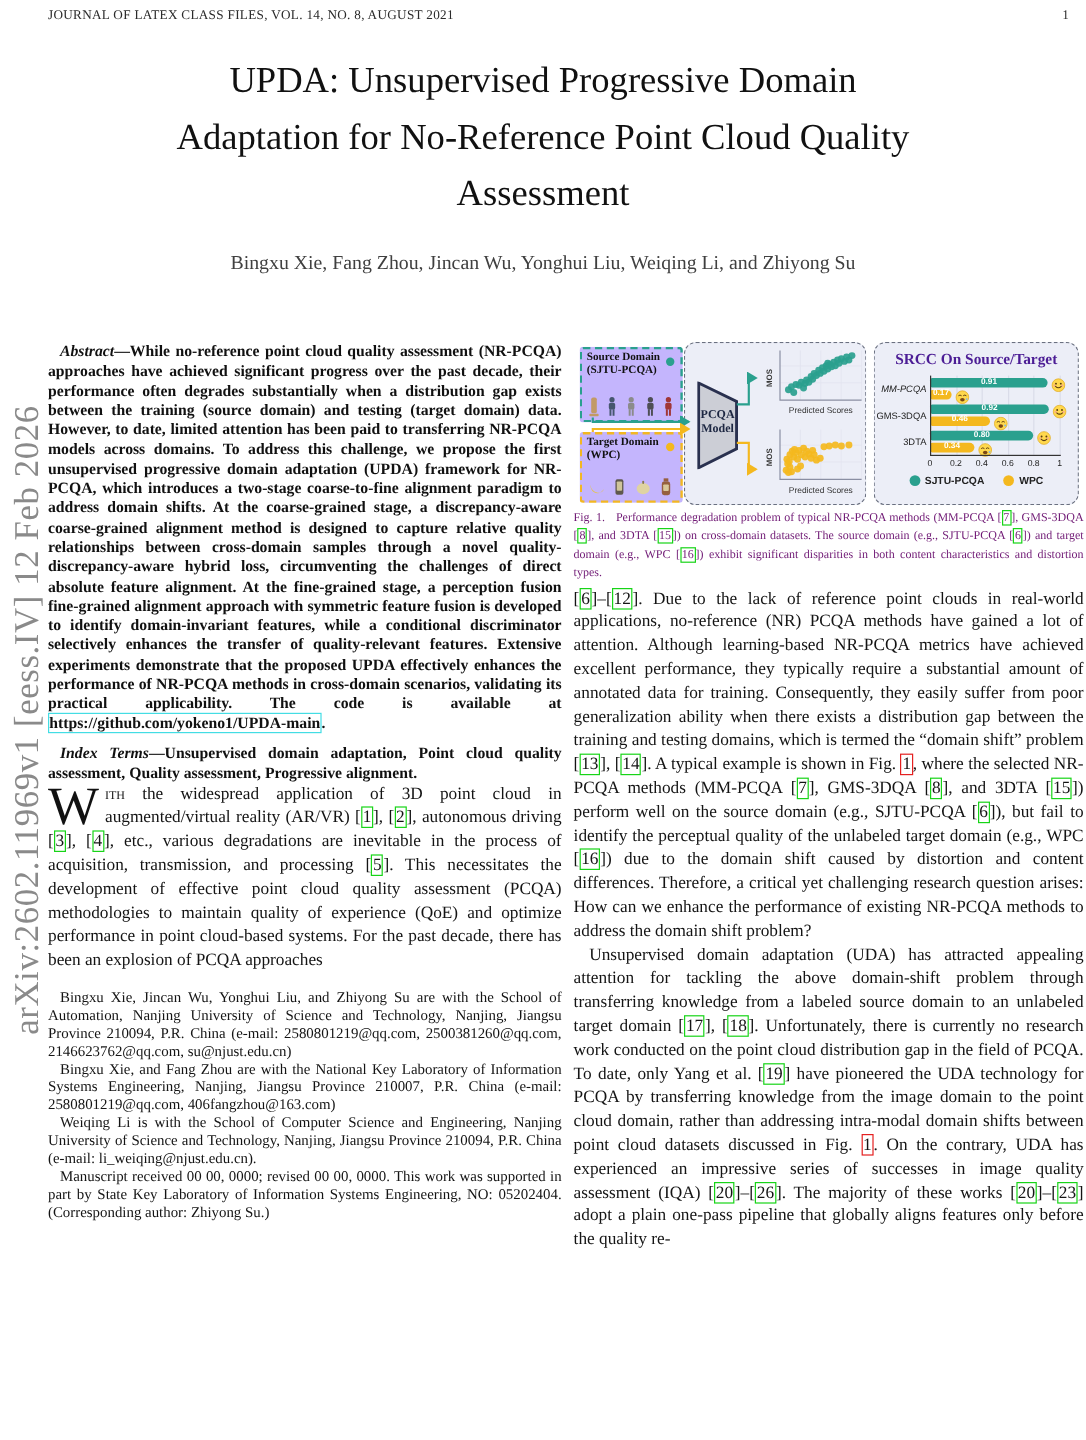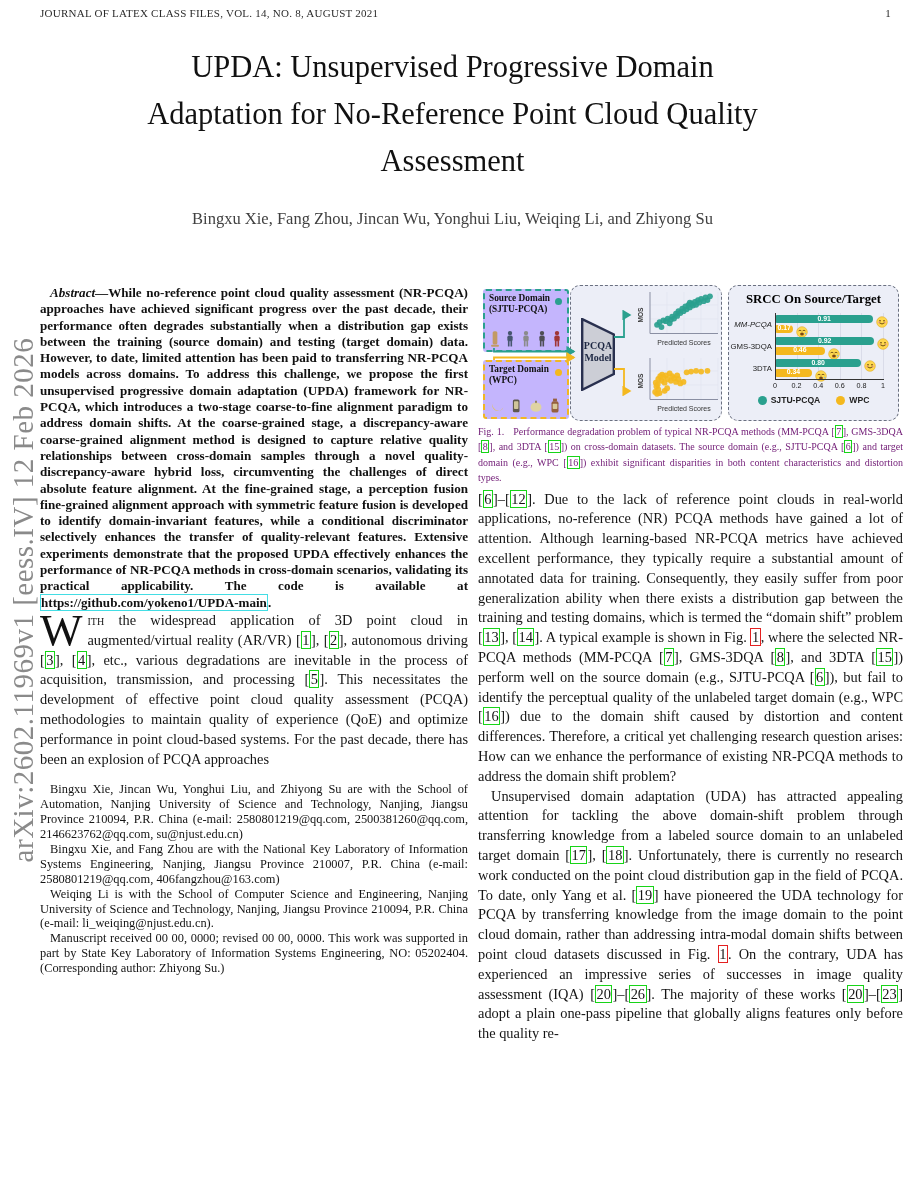--- a/index.html
+++ b/index.html
@@ -69,21 +69,21 @@
   .panelC{ left:250px; width:171px; }
   .trap{ position:absolute; left:10px; top:32px; width:34px; height:73px; }
   .trap-label{
     position:absolute; left:4px; top:54px; width:46px; text-align:center;
     font-size:10px; font-weight:bold; line-height:11.5px; color:#1d2742;
   }
   .scatter{ position:absolute; left:64px; width:86px; height:60px; }
   .scatter-top{ top:3px; } .scatter-bottom{ top:69px; }
   .fig-arrows{ position:absolute; inset:0; pointer-events:none; }
   
-  .chartC-title{ position:absolute; top:6px; left:0; right:0; text-align:center; font-size:12.8px; font-weight:bold; color:#000000;}
+  .chartC-title{ position:absolute; top:6px; left:0; right:0; text-align:center; font-size:12.8px; font-weight:bold; color:#4c1d95;}
   .cat-label{ position:absolute; left:0; width:43px; text-align:right; font-family:"Liberation Sans",sans-serif; font-size:7.8px; color:#222;}
   .chart-axis{ position:absolute; left:46px; top:27px; width:108px; height:66px; border-left:1.3px solid #333; border-bottom:1.3px solid #333;}
   .gridline{ position:absolute; top:27px; height:66px; width:1px; background:#dadce9;}
   .bar{ position:absolute; height:8px; border-radius:2px 4px 4px 2px;}
   .bar-val{ position:absolute; left:0; right:0; top:-0.5px; text-align:center; font-family:"Liberation Sans",sans-serif; font-size:6.9px; font-weight:bold; color:#fff;}
   .face{ position:absolute; width:12px; height:12px; }
   .tick{ position:absolute; top:95px; transform:translateX(-50%); font-family:"Liberation Sans",sans-serif; font-size:7.2px; color:#222;}
   .legendC{ position:absolute; top:109px; left:0; right:0; display:flex; justify-content:center; align-items:center; gap:16px;
             font-family:"Liberation Sans",sans-serif; font-size:8.6px; font-weight:bold; color:#222;}
   .legend-item{ display:flex; align-items:center; gap:4px; }
@@ -107,20 +107,21 @@
   <h1 class="title">UPDA: Unsupervised Progressive Domain
 Adaptation for No-Reference Point Cloud Quality
 Assessment</h1>
   <div class="authors">Bingxu Xie, Fang Zhou, Jincan Wu, Yonghui Liu, Weiqing Li, and Zhiyong Su</div>
 
   <div class="columns">
 
     <div class="col col-left">
       <p class="abstract"><span class="lead-label">Abstract</span><span>—While no-reference point cloud quality assessment (NR-PCQA) approaches have achieved significant progress over the past decade, their performance often degrades substantially when a distribution gap exists between the training (source domain) and testing (target domain) data. However, to date, limited attention has been paid to transferring NR-PCQA models across domains. To address this challenge, we propose the first unsupervised progressive domain adaptation (UPDA) framework for NR-PCQA, which introduces a two-stage coarse-to-fine alignment paradigm to address domain shifts. At the coarse-grained stage, a discrepancy-aware coarse-grained alignment method is designed to capture relative quality relationships between cross-domain samples through a novel quality-discrepancy-aware hybrid loss, circumventing the challenges of direct absolute feature alignment. At the fine-grained stage, a perception fusion fine-grained alignment approach with symmetric feature fusion is developed to identify domain-invariant features, while a conditional discriminator selectively enhances the transfer of quality-relevant features. Extensive experiments demonstrate that the proposed UPDA effectively enhances the performance of NR-PCQA methods in cross-domain scenarios, validating its practical applicability. The code is available at <span class="url-box">https://github.com/yokeno1/UPDA-main</span>.</span></p>
 
+      <p class="index-terms"><span class="lead-label">Index Terms</span><span>—Unsupervised domain adaptation, Point cloud quality assessment, Quality assessment, Progressive alignment.</span></p>
 
 
       <p class="body-par"><span class="dropcap">W</span><span class="smallcaps">ith</span> <span>the widespread application of 3D point cloud in augmented/virtual reality (AR/VR) [<span class="cite-box">1</span>], [<span class="cite-box">2</span>], autonomous driving [<span class="cite-box">3</span>], [<span class="cite-box">4</span>], etc., various degradations are inevitable in the process of acquisition, transmission, and processing [<span class="cite-box">5</span>]. This necessitates the development of effective point cloud quality assessment (PCQA) methodologies to maintain quality of experience (QoE) and optimize performance in point cloud-based systems. For the past decade, there has been an explosion of PCQA approaches</span></p>
 
       <div class="footnotes">
           <p class="footnote">Bingxu Xie, Jincan Wu, Yonghui Liu, and Zhiyong Su are with the School of Automation, Nanjing University of Science and Technology, Nanjing, Jiangsu Province 210094, P.R. China (e-mail: 2580801219@qq.com, 2500381260@qq.com, 2146623762@qq.com, su@njust.edu.cn)</p>
           <p class="footnote">Bingxu Xie, and Fang Zhou are with the National Key Laboratory of Information Systems Engineering, Nanjing, Jiangsu Province 210007, P.R. China (e-mail: 2580801219@qq.com, 406fangzhou@163.com)</p>
           <p class="footnote">Weiqing Li is with the School of Computer Science and Engineering, Nanjing University of Science and Technology, Nanjing, Jiangsu Province 210094, P.R. China (e-mail: li_weiqing@njust.edu.cn).</p>
           <p class="footnote">Manuscript received 00 00, 0000; revised 00 00, 0000. This work was supported in part by State Key Laboratory of Information Systems Engineering, NO: 05202404. (Corresponding author: Zhiyong Su.)</p>
         </div>

